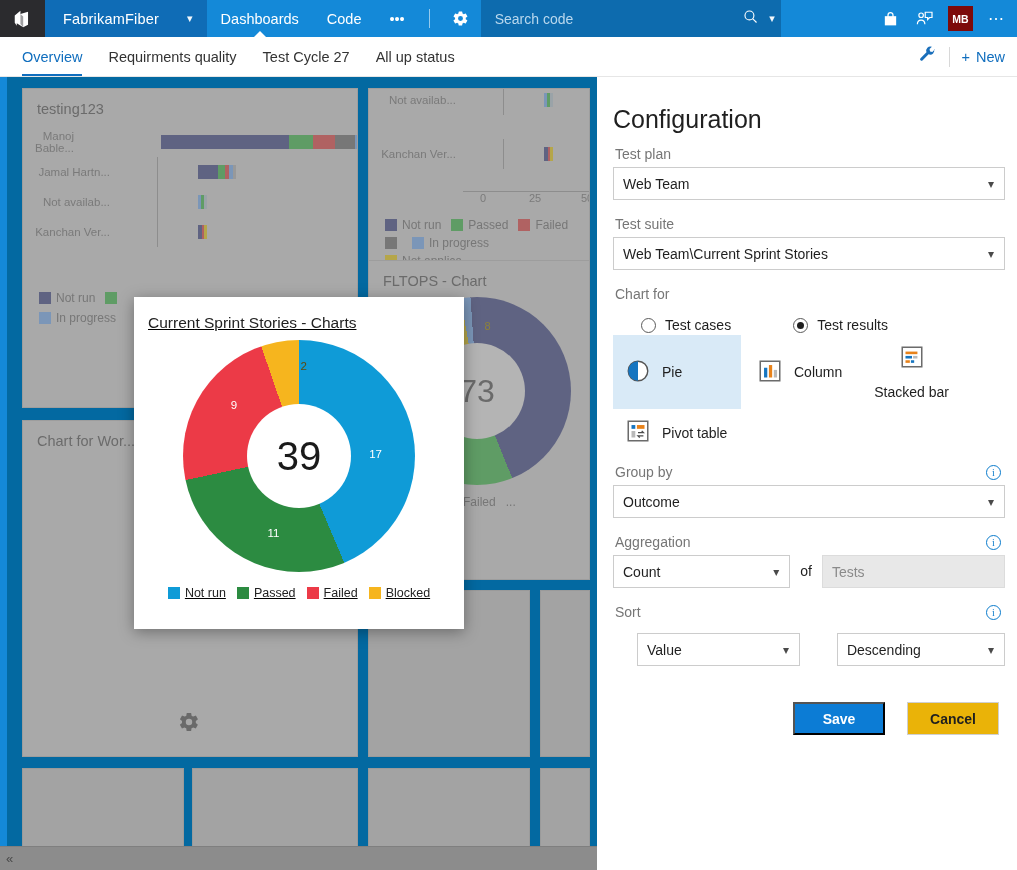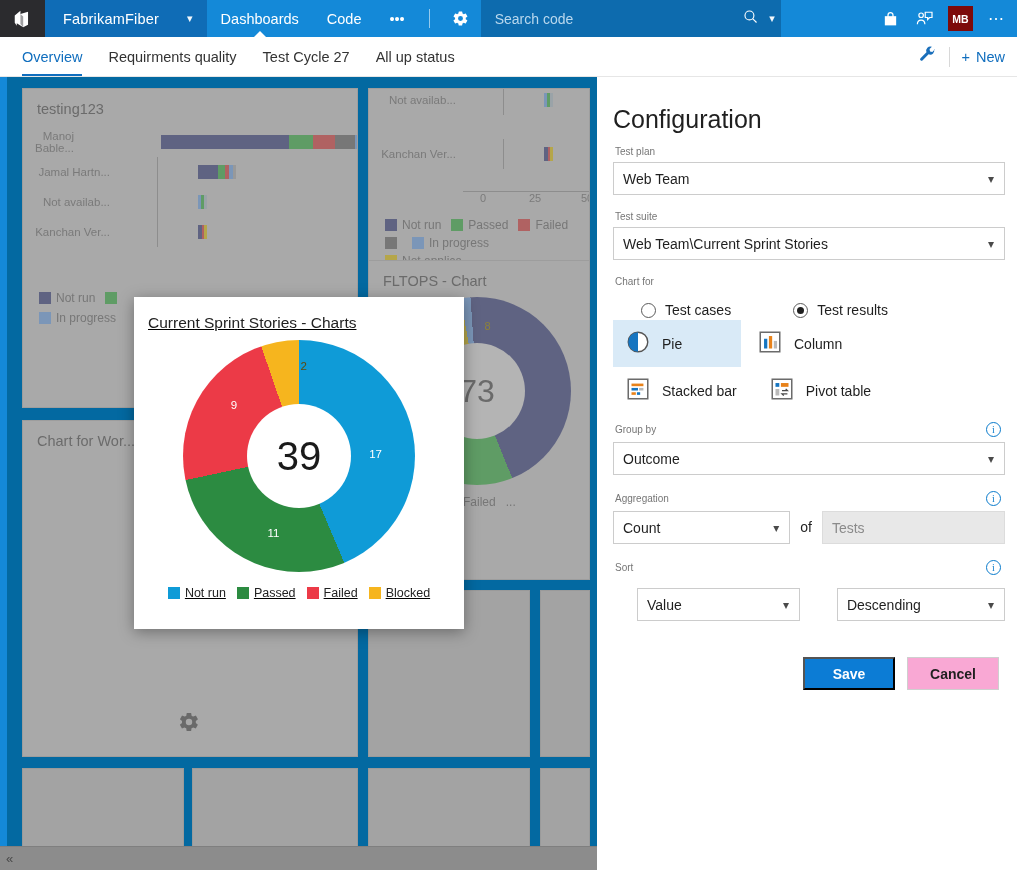--- a/index.html
+++ b/index.html
@@ -121,21 +121,21 @@
   .preview-legend .lg { color: #222; font-size: 12.5px; margin: 0; }
 
   
   .config {
     position: absolute; top: 77px; left: 597px; width: 420px; height: 793px;
     background: #fff; padding: 20px 12px 0 16px; overflow: hidden;
   }
   .config h1 {
     font-size: 25px; font-weight: normal; color: #1f1f1f; margin: 8px 0 12px 0;
   }
-  .flabel { font-size: 10px; color: #767676; margin: 0 0 5px 2px; display: block; }
+  .flabel { font-size: 14px; color: #767676; margin: 0 0 5px 2px; display: block; }
   .frow { display: flex; align-items: center; justify-content: space-between; margin-top: 14px; }
   .frow .flabel { margin-bottom: 0; }
   .sel {
     position: relative; border: 1px solid #cccccc; height: 33px; background: #fff;
     display: flex; align-items: center; padding: 0 28px 0 9px; font-size: 14px; color: #1f1f1f;
     margin-bottom: 16px;
   }
   .sel .caret { position: absolute; right: 10px; color: #4a4a4a; font-size: 12px; }
   .sel.disabled { background: #e8e8e8; border-color: #dcdcdc; color: #8a8a8a; }
 
@@ -161,21 +161,21 @@
   }
   .agg-row { display: flex; align-items: flex-start; gap: 10px; }
   .agg-row .sel { margin-bottom: 0; }
   .of-txt { font-size: 14px; color: #1f1f1f; line-height: 33px; }
   .btns { display: flex; gap: 12px; justify-content: flex-end; margin-top: 36px; padding-right: 6px; }
   .btn {
     height: 33px; min-width: 92px; display: flex; align-items: center; justify-content: center;
     font-size: 14px; font-weight: bold;
   }
   .btn-primary { background: #0c7cd5; color: #fff; }
-  .btn-secondary { background: #f9a8d4; color: #1f1f1f; border: 1px solid #cfcfcf; }
+  .btn-secondary { background: #eab308; color: #1f1f1f; border: 1px solid #cfcfcf; margin-left: 10px; }
 
   
   .bottombar {
     position: absolute; left: 0; bottom: 0; width: 597px; height: 24px;
     background: #8c8c8c; border-top: 1px solid #7f7f7f; display: flex; align-items: center;
   }
   .collapse-chev { color: #4a4a4a; font-size: 13px; padding: 0 6px; }
   .leftedge { position: absolute; left: 0; top: 77px; width: 7px; height: 793px; background: #1489d8; }
 </style>
 </head>
@@ -541,21 +541,21 @@
           <svg width="26" height="26" viewBox="0 0 24 24" aria-hidden="true">
             <rect x="3" y="3" width="18" height="18" fill="#fff" stroke="#6b6b6b" stroke-width="1.4"></rect>
             <rect x="6.5" y="9" width="3" height="9" fill="#1675c0"></rect>
             <rect x="11" y="6.5" width="3" height="11.5" fill="#e8821a"></rect>
             <rect x="15.5" y="11" width="3" height="7" fill="#b9b9b9"></rect>
           </svg>
         </span>
         <span>Column</span>
       </div>
 
-      <div class="ctitem" style="margin-left:0;">
+      <div class="ctitem" style="margin-left:0;flex-direction:column;">
         <span>
           <svg width="26" height="26" viewBox="0 0 24 24" aria-hidden="true">
             <rect x="3" y="3" width="18" height="18" fill="#fff" stroke="#6b6b6b" stroke-width="1.4"></rect>
             <rect x="6" y="7" width="11" height="2.4" fill="#e8821a"></rect>
             <rect x="6" y="11" width="6" height="2.4" fill="#1675c0"></rect>
             <rect x="13" y="11" width="4" height="2.4" fill="#b9b9b9"></rect>
             <rect x="6" y="15" width="4" height="2.4" fill="#e8821a"></rect>
             <rect x="11" y="15" width="3" height="2.4" fill="#1675c0"></rect>
           </svg>
         </span>

